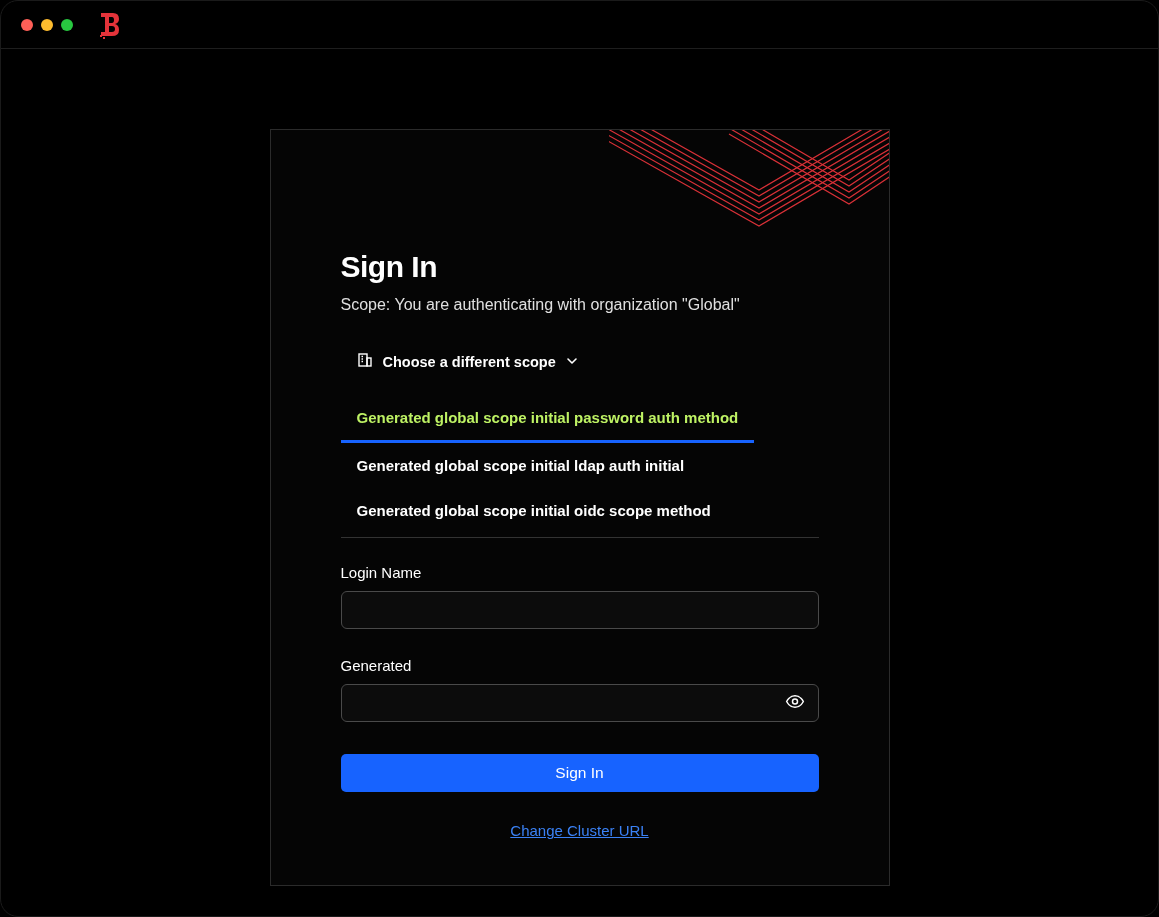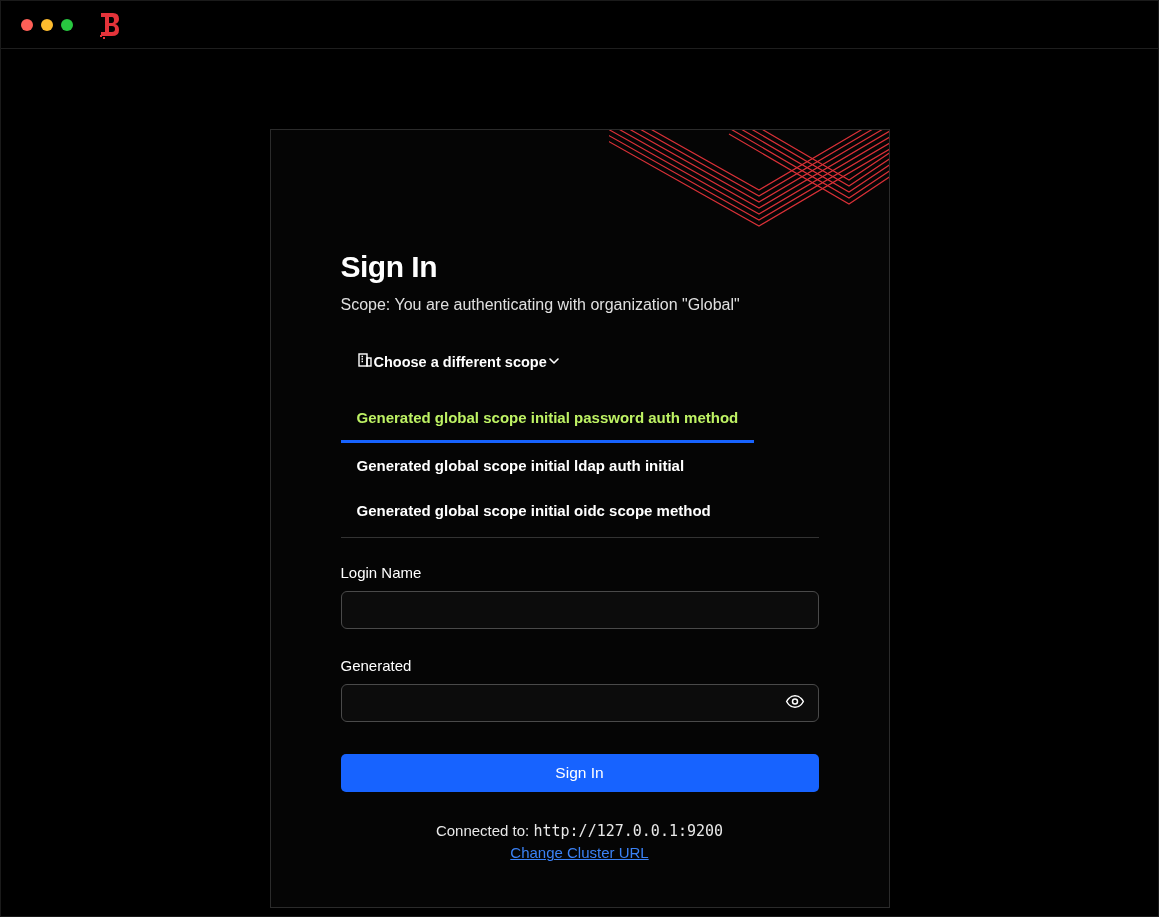--- a/index.html
+++ b/index.html
@@ -8,21 +8,21 @@
       color: #fff;
       font-family: -apple-system, BlinkMacSystemFont, "Segoe UI", Helvetica, Arial, sans-serif;
       width: 1159px;
       height: 917px;
       overflow: hidden;
     }
     .window {
       width: 100%;
       height: 100%;
       background: #000;
-      border-radius: 0;
+      border-radius: 18px;
       border: 1px solid #1a1a1a;
       overflow: hidden;
     }
     .titlebar {
       height: 48px;
       display: flex;
       align-items: center;
       padding: 0 20px;
       border-bottom: 1px solid #1e1e1e;
       gap: 8px;
@@ -58,21 +58,21 @@
     .heading {
       font-size: 30px;
       font-weight: 700;
       letter-spacing: -0.5px;
       margin-bottom: 10px;
     }
     .subheading { font-size: 16px; color: #e0e0e0; margin-bottom: 30px; line-height: 1.4; }
     .scope-chooser {
       display: inline-flex;
       align-items: center;
-      gap: 1px;
+      gap: 10px;
       font-size: 14.5px;
       font-weight: 600;
       padding: 6px 0 6px 16px;
       cursor: pointer;
       margin-bottom: 18px;
     }
     .auth-tabs { }
     .auth-tab {
       display: block;
       padding: 14px 16px;
@@ -234,21 +234,18 @@
               </svg>
             </span>
           </button>
         </div>
 
         <button class="submit-btn">
           <span>Sign In</span>
         </button>
 
         <div class="footer">
-          <div class="connected">
-            <span>Connected to: </span><span class="url">http://127.0.0.1:9200</span>
-          </div>
           <a>Change Cluster URL</a>
         </div>
       </div>
     </div>
   </div>
 </div>
 
 </body></html>

